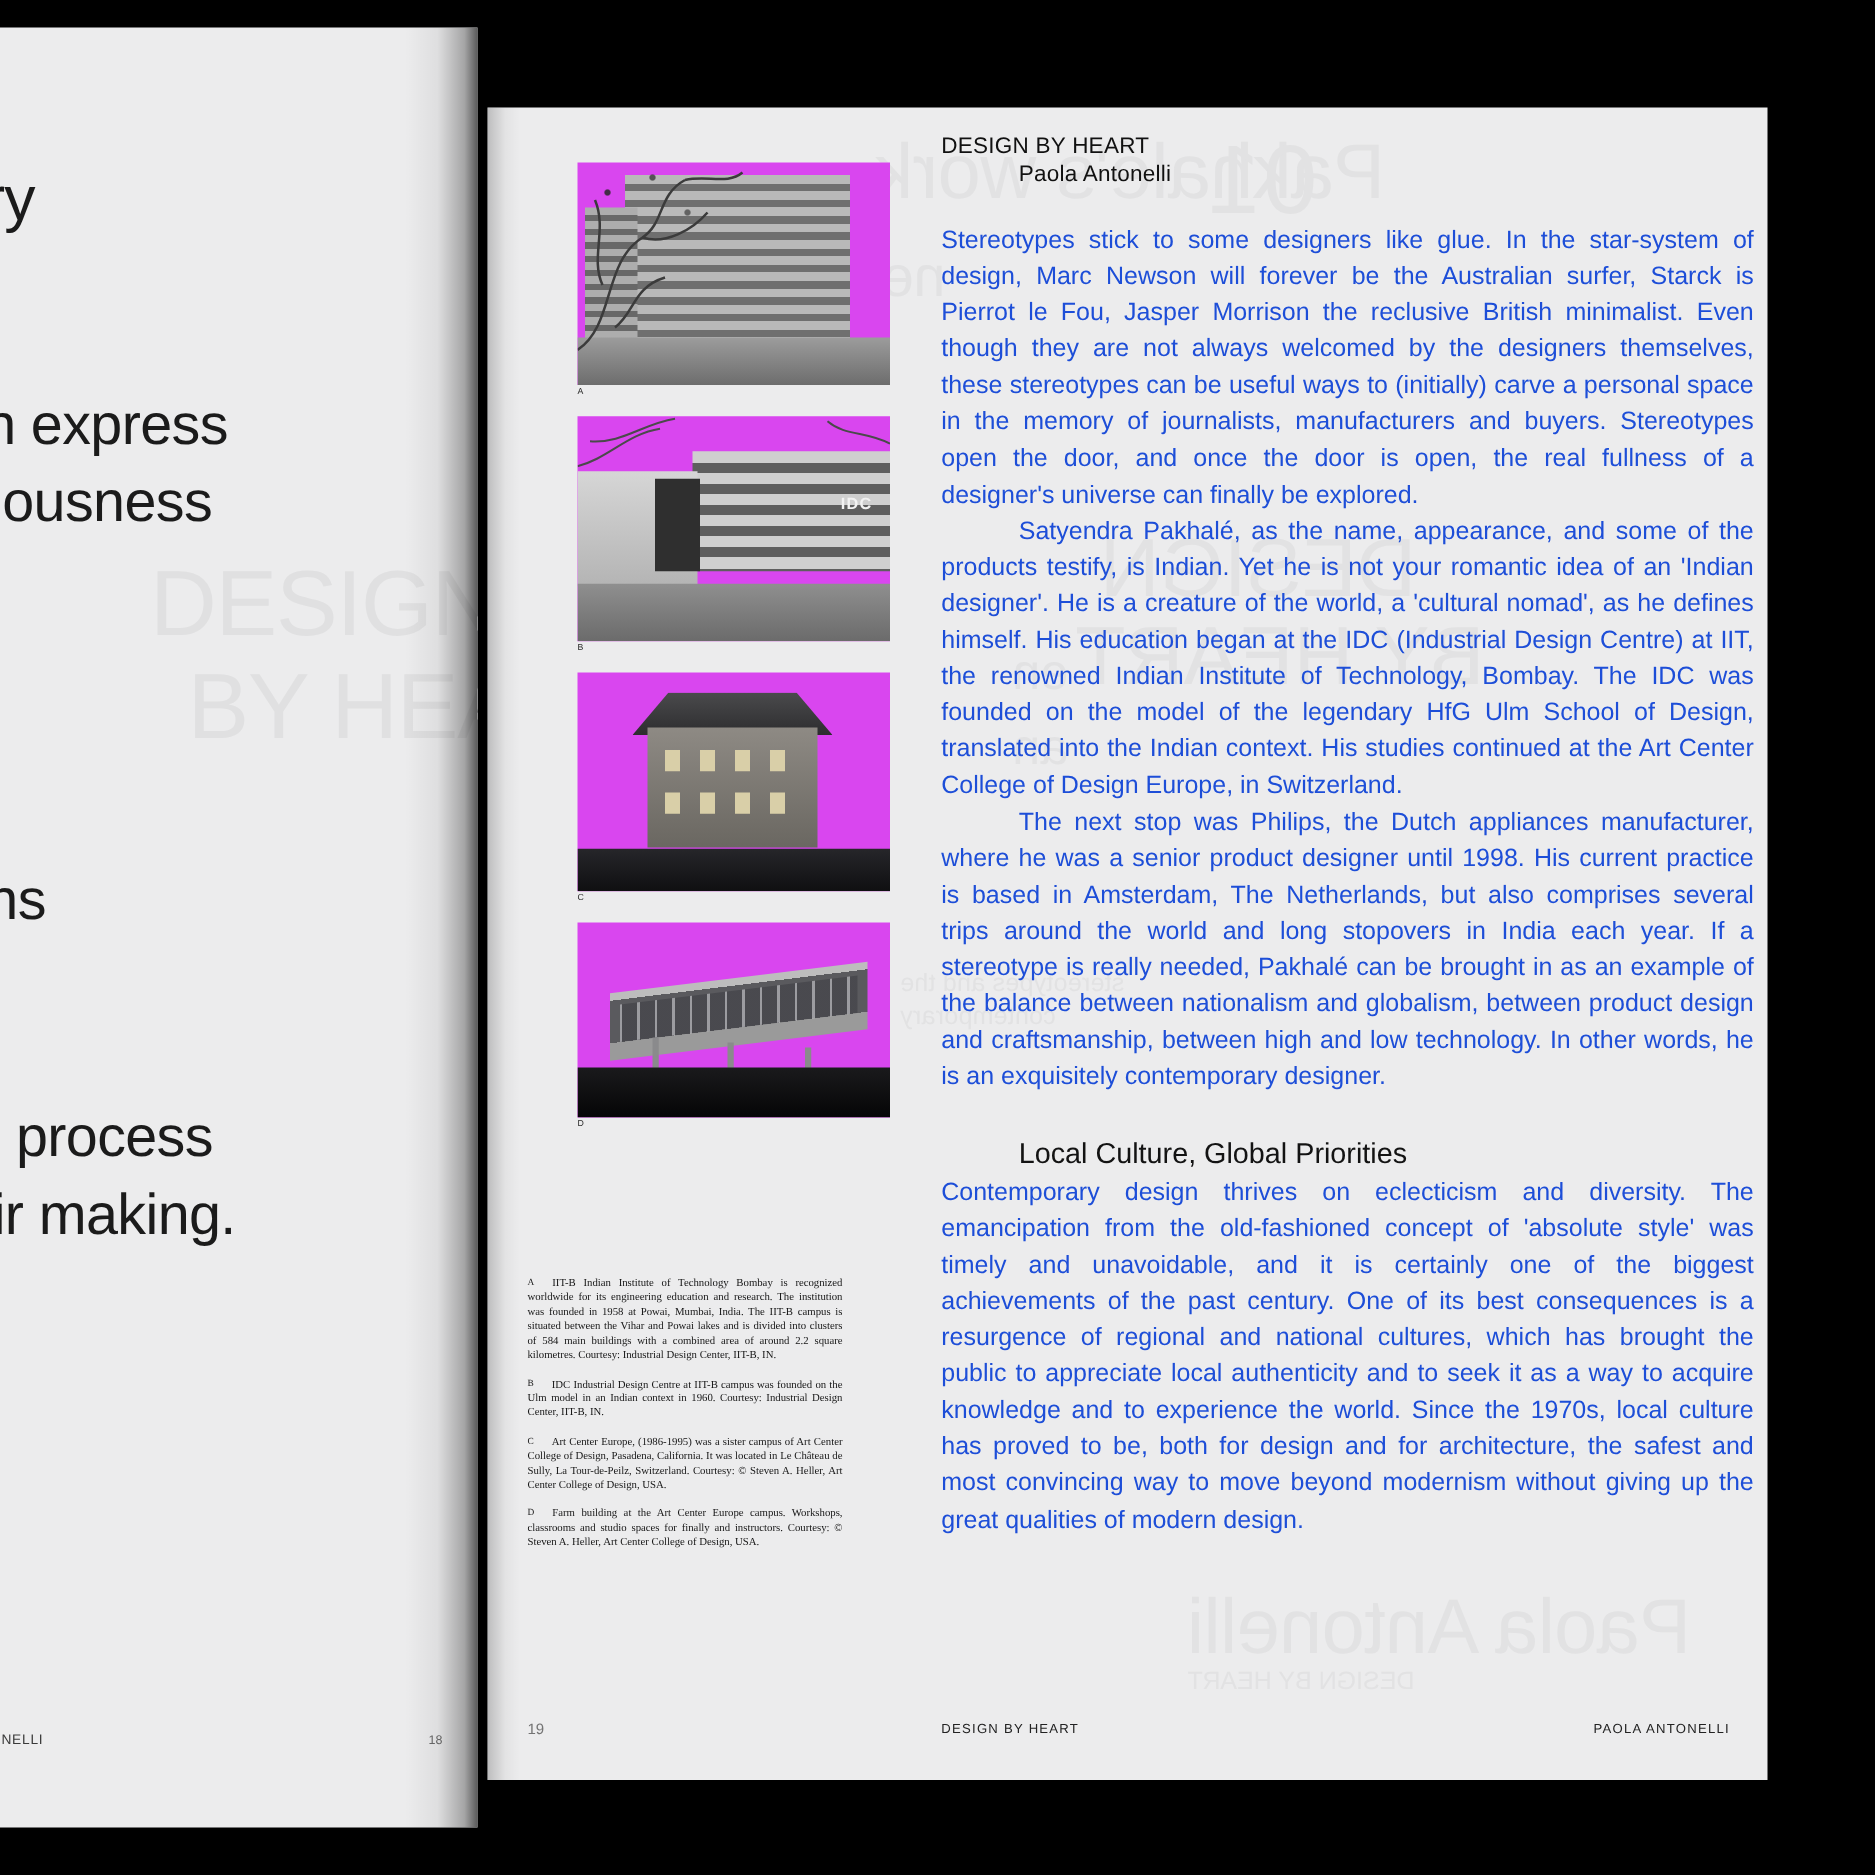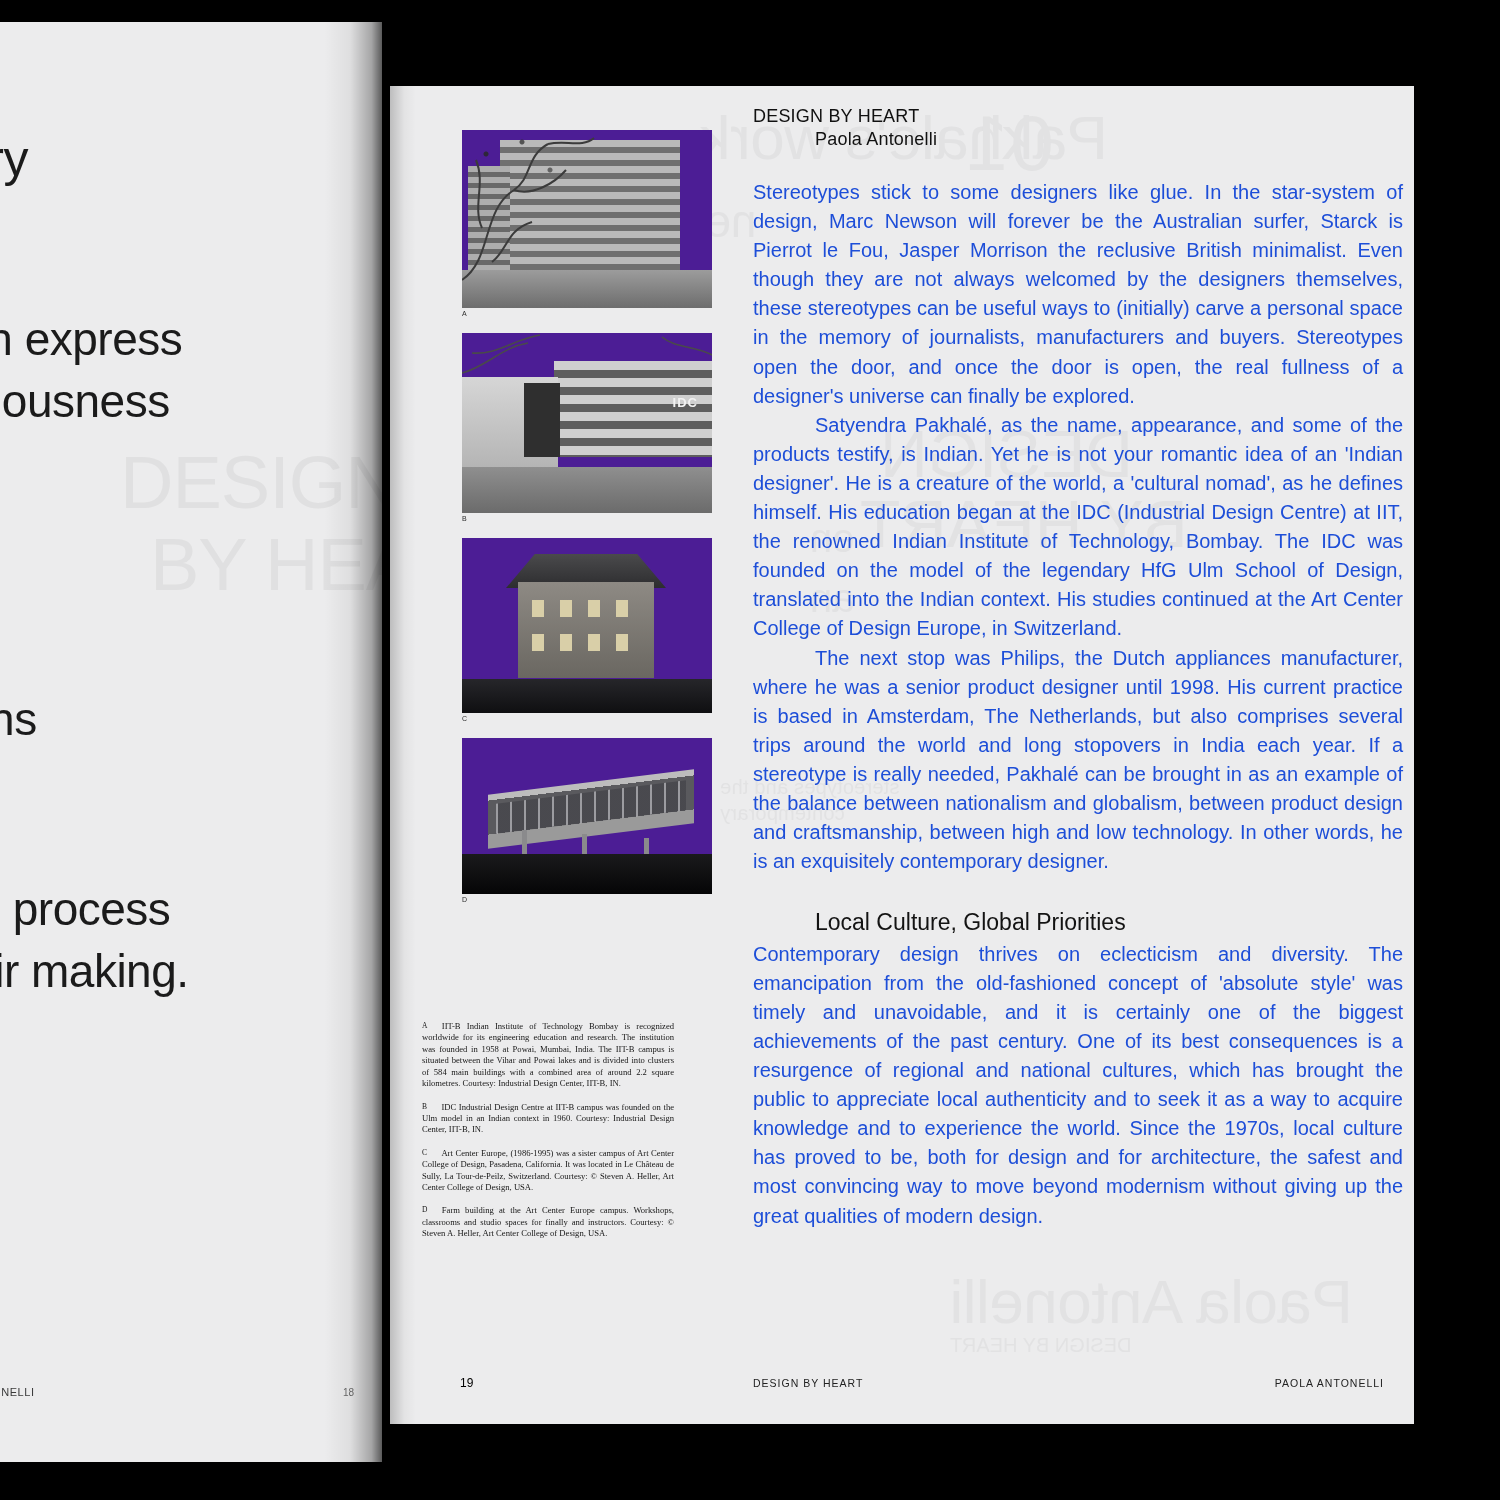--- a/index.html
+++ b/index.html
@@ -134,21 +134,21 @@
   .img-col {
     position: absolute;
     left: 32px;
     top: 28px;
     width: 250px;
   }
   .fig { position: relative; margin-bottom: 5px; }
   .fig .photo {
     width: 250px;
     display: block;
-    background: #4c1d95;
+    background: #d946ef;
     position: relative;
     overflow: hidden;
   }
   .fig .cap {
     font-size: 7px;
     color: #2b2b2b;
     letter-spacing: .3px;
     padding-top: 2px;
   }
 
@@ -304,21 +304,21 @@
 
   
   .foot {
     position: absolute;
     left: 0; right: 0;
     bottom: 34px;
     height: 14px;
   }
   .foot .folio {
     position: absolute; left: 32px; top: 0;
-    font-size: 12px; color: #000000; margin-left: 38px;
+    font-size: 12px; color: #737373;
   }
   .foot .center {
     position: absolute; left: 363px; top: 1px;
     font-size: 10.5px; letter-spacing: 1px; color: #222;
   }
   .foot .right {
     position: absolute; right: 30px; top: 1px;
     font-size: 10.5px; letter-spacing: 1px; color: #222;
   }
 </style>

